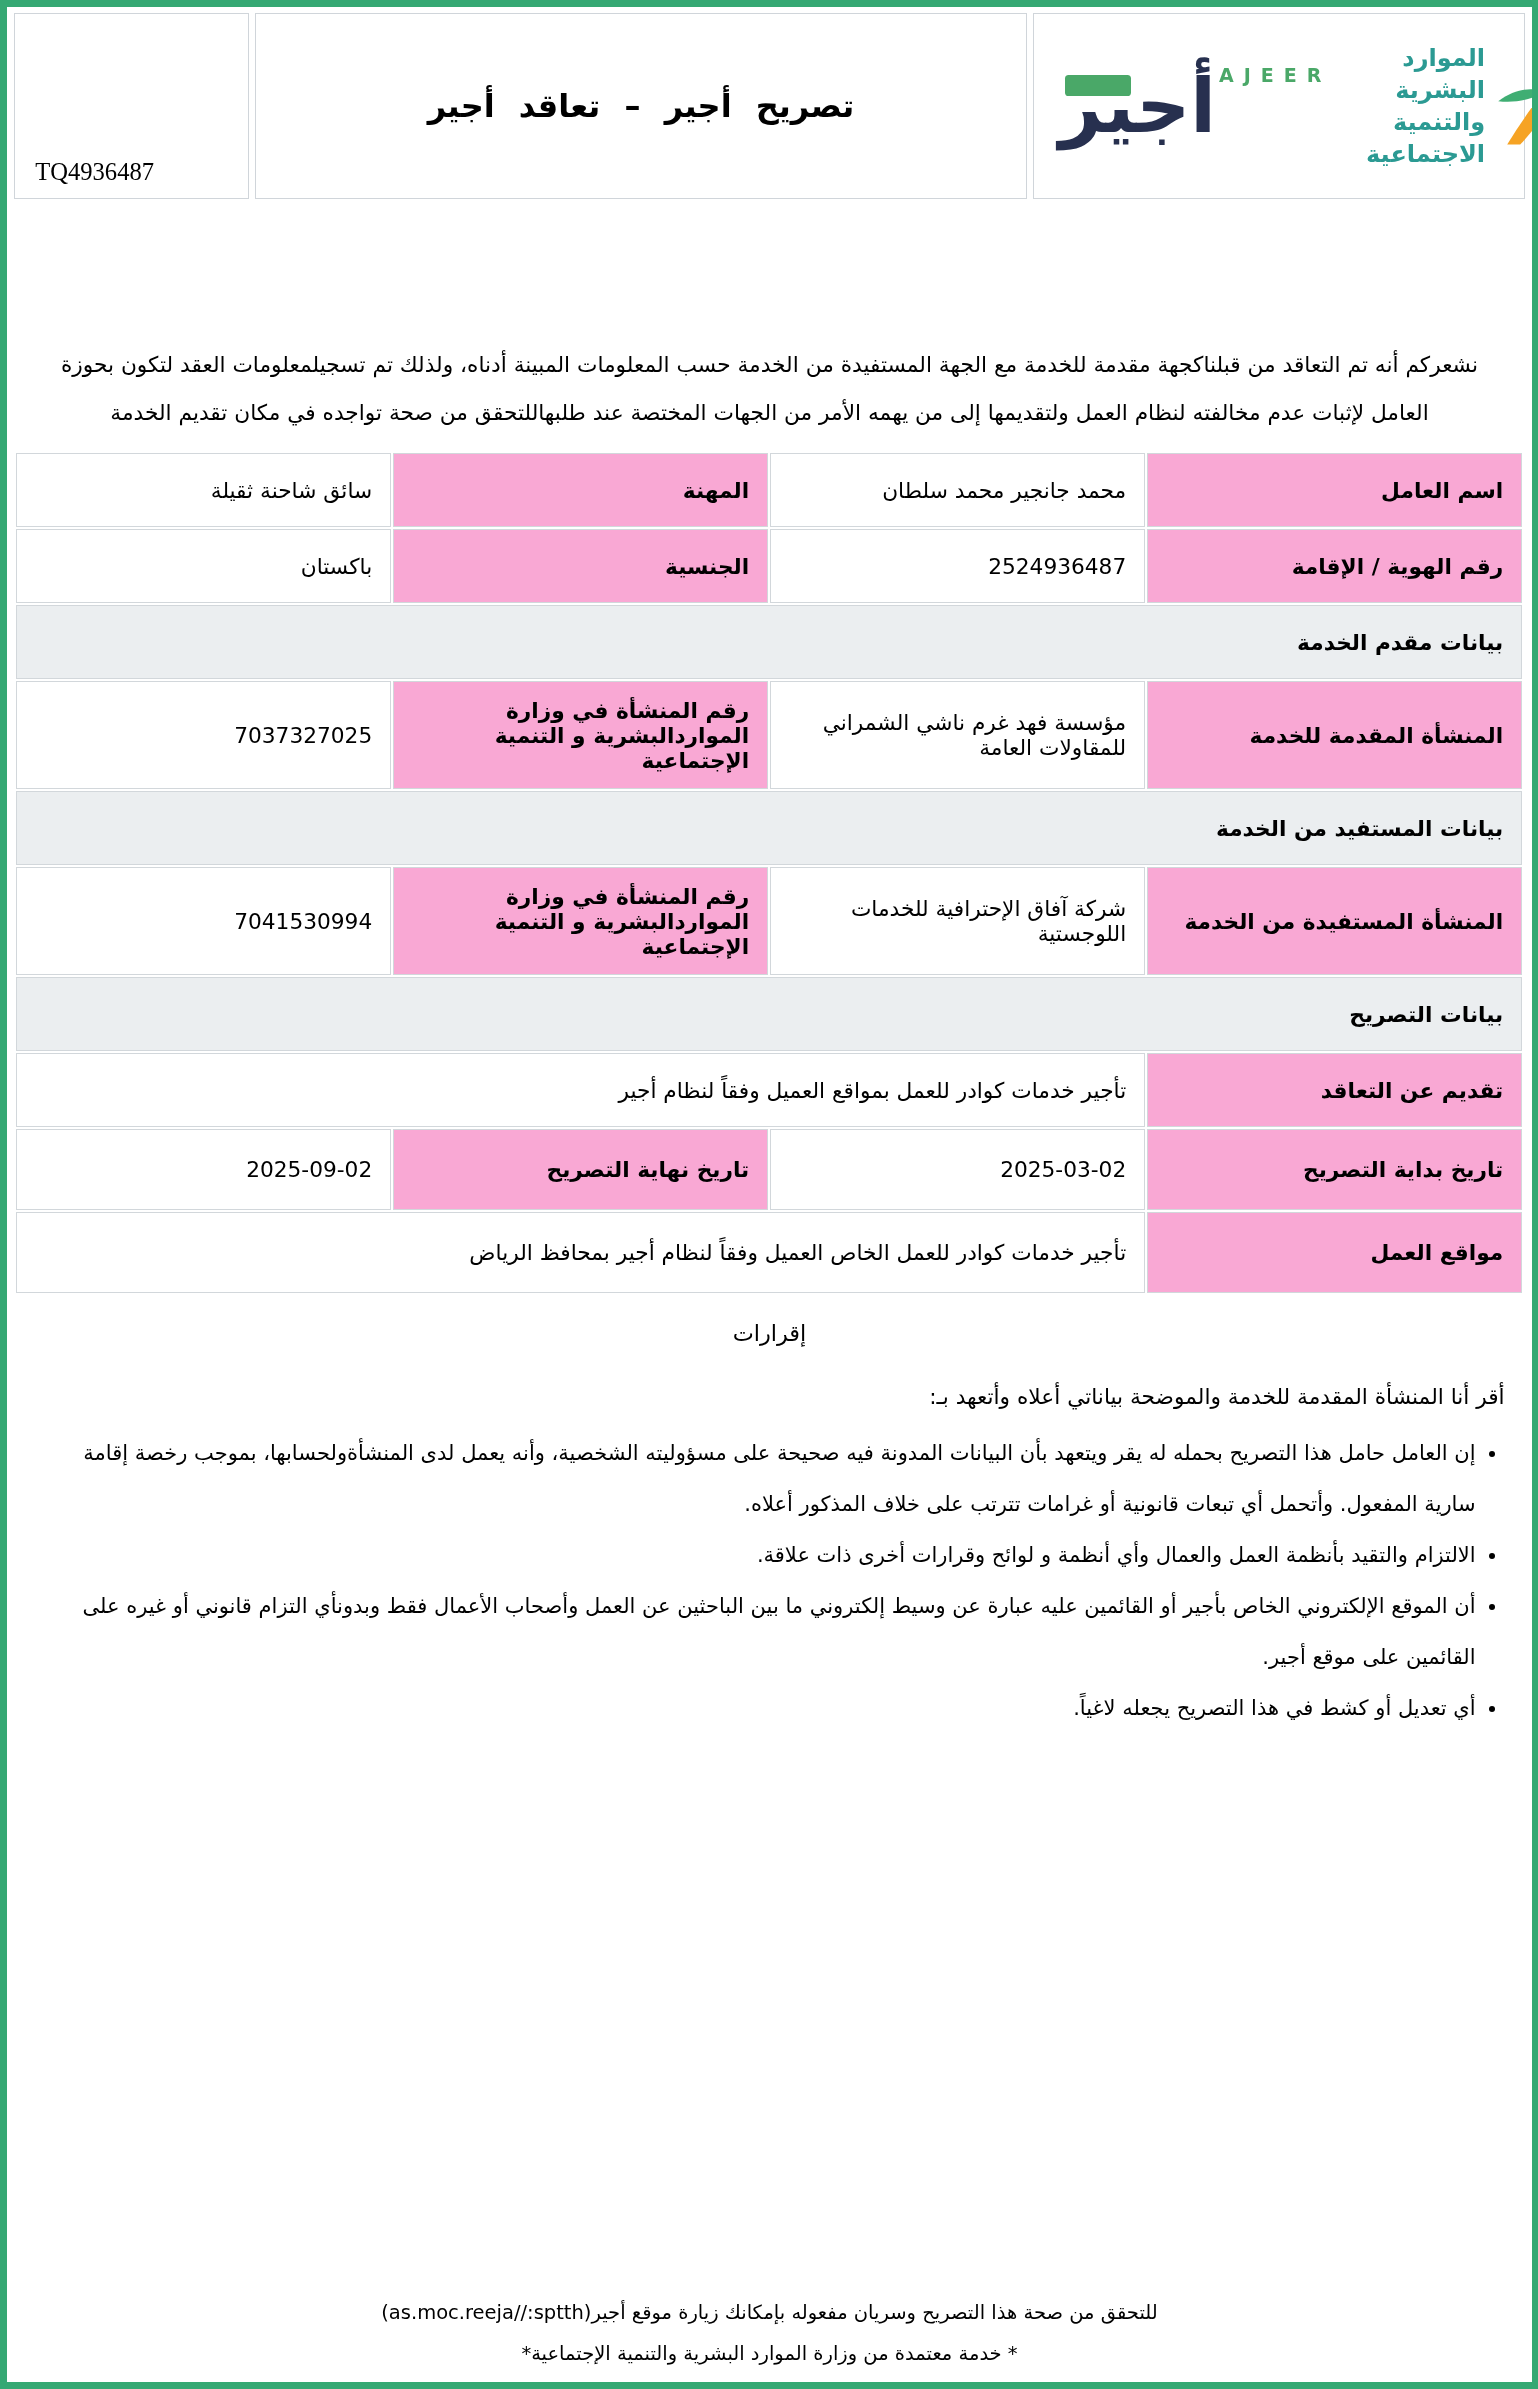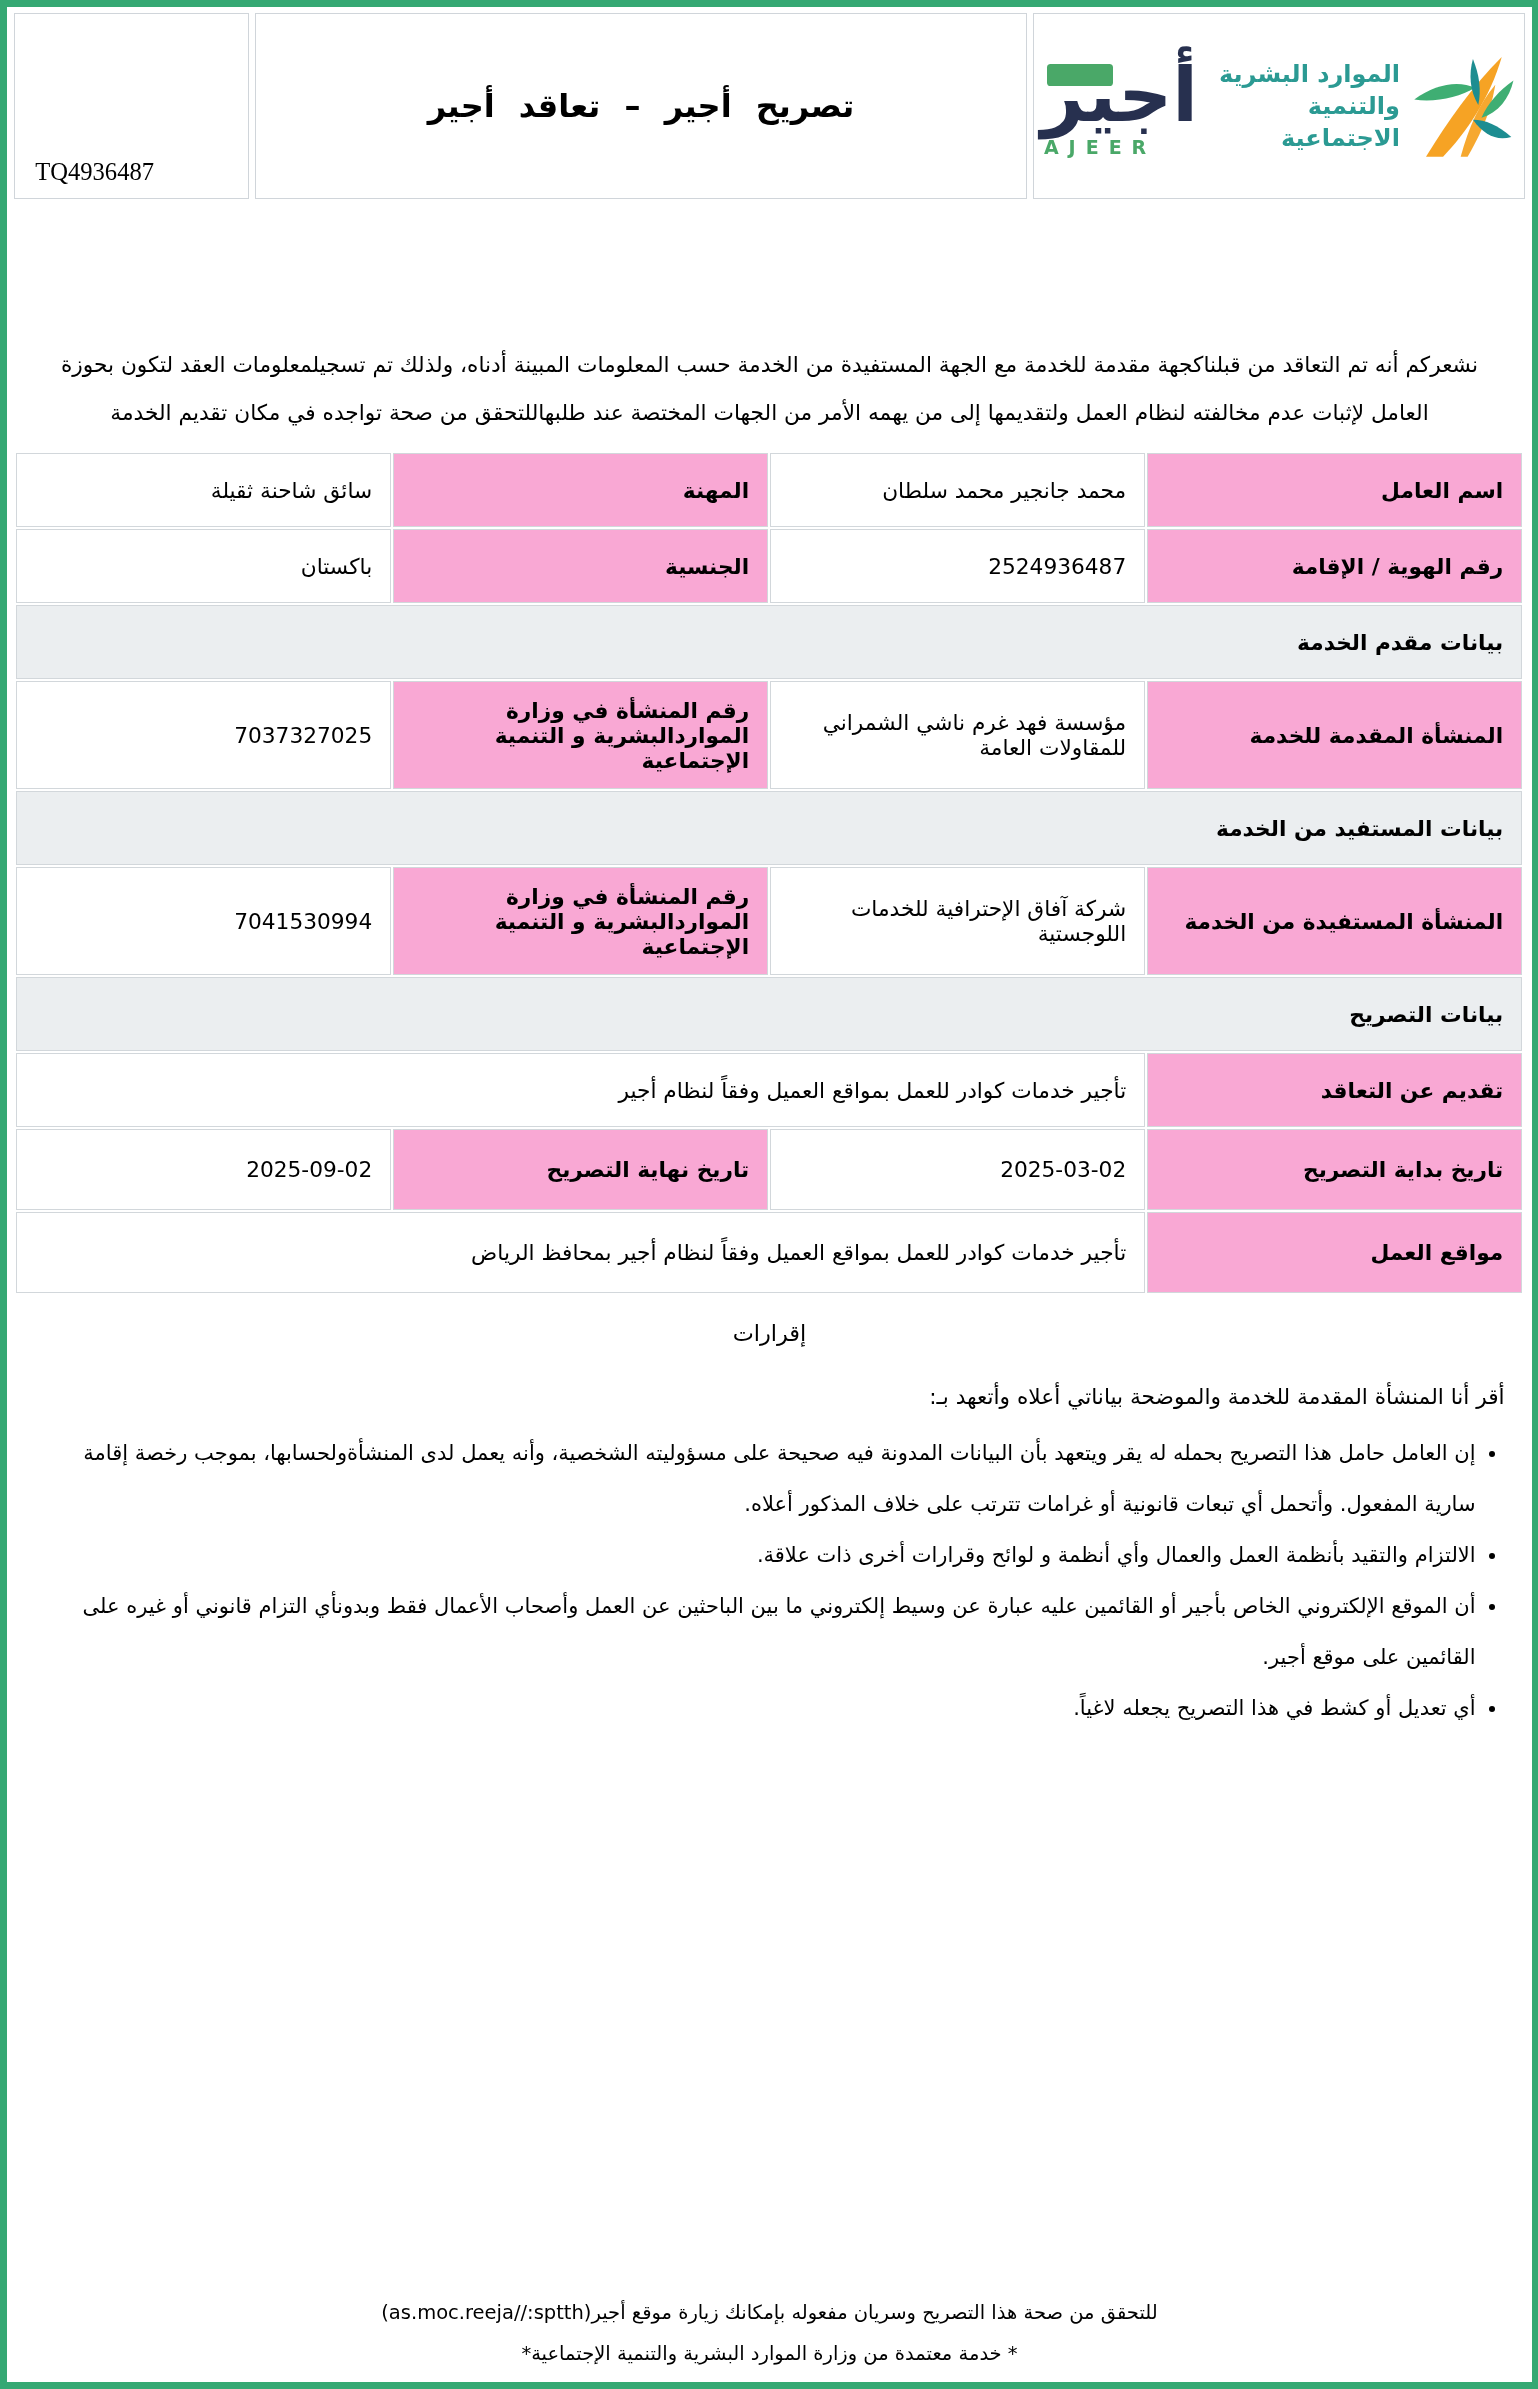--- a/index.html
+++ b/index.html
@@ -15,21 +15,21 @@
   }
   
   .header{display:flex;gap:5.8px;margin:5.8px 7.2px 0 7.2px;height:186px;}
   .hdr-box{border:1.4px solid #d0d5da;background:#fff;box-sizing:border-box;}
   .hdr-left{width:235px;position:relative;}
   .tq{position:absolute;left:20px;bottom:11.6px;font-family:"Liberation Serif","DejaVu Serif",serif;font-size:24.6px;color:#000;direction:ltr;}
   .hdr-mid{flex:1;display:flex;align-items:center;justify-content:center;}
   .doc-title{font-size:32px;font-weight:700;word-spacing:13px;direction:rtl;color:#000;}
   .hdr-right{width:492px;display:flex;align-items:center;justify-content:space-evenly;padding:0 7.2px;}
   
-  .ajeer{display:flex;flex-direction:column;align-items:flex-start;line-height:1;}
+  .ajeer{display:flex;align-items:flex-start;line-height:1;margin-left:18px;}
   .ajeer-ar{position:relative;font-size:75px;font-weight:900;color:#27304f;direction:rtl;line-height:1.1;}
   .ajeer-bar{position:absolute;top:10px;left:5.8px;width:66px;height:21.7px;background:#4aa868;border-radius:3.6px;}
   .ajeer-en{margin-top:1.4px;margin-left:2.9px;font-size:19px;font-weight:700;letter-spacing:10px;color:#4aa868;}
   
   .ministry{display:flex;align-items:center;gap:10px;}
   .ministry-text{direction:rtl;text-align:right;color:#2b9a93;font-size:24px;font-weight:700;line-height:32px;}
   .palm{width:116px;height:116px;}
   
   .intro{
     margin:142px 21.7px 0 21.7px;
@@ -157,21 +157,21 @@
       <td class="val" colspan="3">تأجير خدمات كوادر للعمل بمواقع العميل وفقاً لنظام أجير</td>
     </tr>
     <tr class="r-date">
       <td class="lbl">تاريخ بداية التصريح</td>
       <td class="val num">2025-03-02</td>
       <td class="lbl">تاريخ نهاية التصريح</td>
       <td class="val num">2025-09-02</td>
     </tr>
     <tr class="r-date">
       <td class="lbl">مواقع العمل</td>
-      <td class="val" colspan="3">تأجير خدمات كوادر للعمل بمواقع العميل وفقاً لنظام أجير بمحافظ الرياض</td>
+      <td class="val" colspan="3">تأجير خدمات كوادر للعمل الخاص العميل وفقاً لنظام أجير بمحافظ الرياض</td>
     </tr>
   </tbody>
     </table>
 
   <div class="decl-title">إقرارات</div>
   <div class="decl-intro">أقر أنا المنشأة المقدمة للخدمة والموضحة بياناتي أعلاه وأتعهد بـ:</div>
   <ul class="decl-list">
     <li>إن العامل حامل هذا التصريح بحمله له يقر ويتعهد بأن البيانات المدونة فيه صحيحة على مسؤوليته الشخصية، وأنه يعمل لدى المنشأةولحسابها، بموجب رخصة إقامة سارية المفعول. وأتحمل أي تبعات قانونية أو غرامات تترتب على خلاف المذكور أعلاه.</li>
     <li>الالتزام والتقيد بأنظمة العمل والعمال وأي أنظمة و لوائح وقرارات أخرى ذات علاقة.</li>
     <li>أن الموقع الإلكتروني الخاص بأجير أو القائمين عليه عبارة عن وسيط إلكتروني ما بين الباحثين عن العمل وأصحاب الأعمال فقط وبدونأي التزام قانوني أو غيره على القائمين على موقع أجير.</li>

